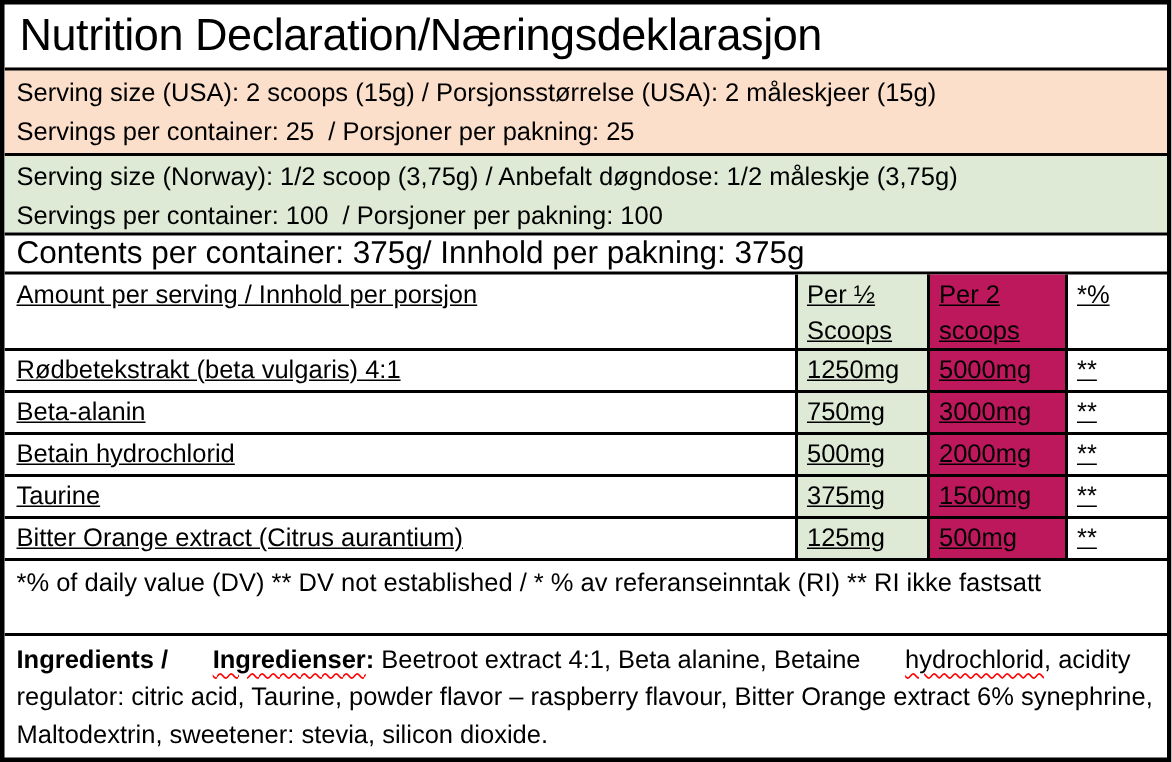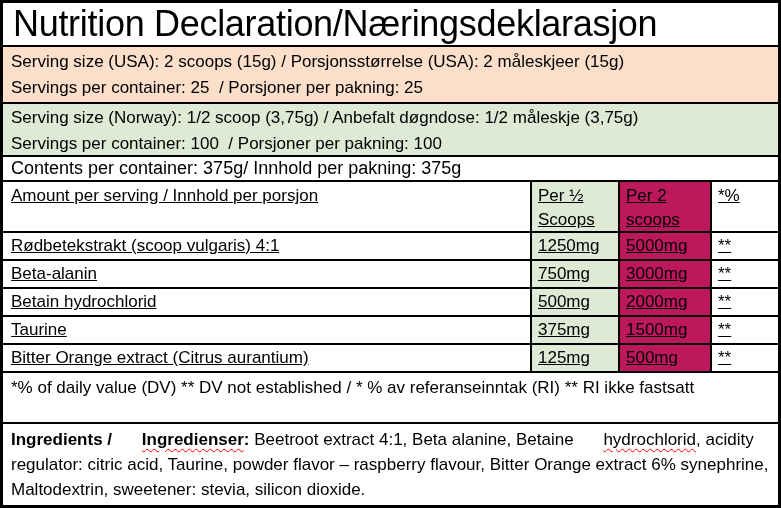--- a/index.html
+++ b/index.html
@@ -17,38 +17,38 @@
   }
 
   .sect { border-top: 2px solid #000; }
   .sect:first-child { border-top: none; }
 
   .title-row {
     height: 45px;
     display: flex;
     align-items: center;
     padding: 0 10px;
-    font-size: 36px;
+    font-size: 30px;
     letter-spacing: -0.3px;
   }
 
   .block { padding: 1px 8px; font-size: 17px; }
   .block .line { line-height: 26px; white-space: pre-wrap; }
   .peach-bg { background: #fbdfca; }
   .green-bg { background: #deead5; }
 
   .block-usa { height: 57px; padding-top: 2px; }
   .block-norway { height: 53px; }
 
   .contents-row {
     height: 27px;
     display: flex;
     align-items: center;
     padding: 0 8px;
-    font-size: 18px;
+    font-size: 21px;
   }
 
   .grid-table { height: 191px; display: flex; flex-direction: column; }
   .grow { display: grid; grid-template-columns: 1fr 88px 92px 68px; }
   .grow > div { padding: 2px 6px; font-size: 17px; text-decoration: underline; }
   .grow > div + div { border-left: 2px solid #000; }
   .ghead { height: 49px; }
   .ghead > div { line-height: 24px; padding-top: 2px; }
   .gdata { height: 28px; border-top: 2px solid #000; }
   .gdata > div { display: flex; align-items: center; }
@@ -103,21 +103,21 @@
     <div class="grow ghead">
       <div class="cell-name">Amount per serving / Innhold per porsjon</div>
       <div class="col-green preline">Per ½
 Scoops</div>
       <div class="col-peach preline">Per 2
 scoops</div>
       <div>*%</div>
     </div>
 
     <div class="grow gdata">
-      <div class="cell-name">Rødbetekstrakt (scoop vulgaris) 4:1</div>
+      <div class="cell-name">Rødbetekstrakt (beta vulgaris) 4:1</div>
       <div class="col-green">1250mg</div>
       <div class="col-peach">5000mg</div>
       <div>**</div>
     </div>
 
     <div class="grow gdata">
       <div class="cell-name">Beta-alanin</div>
       <div class="col-green">750mg</div>
       <div class="col-peach">3000mg</div>
       <div>**</div>

